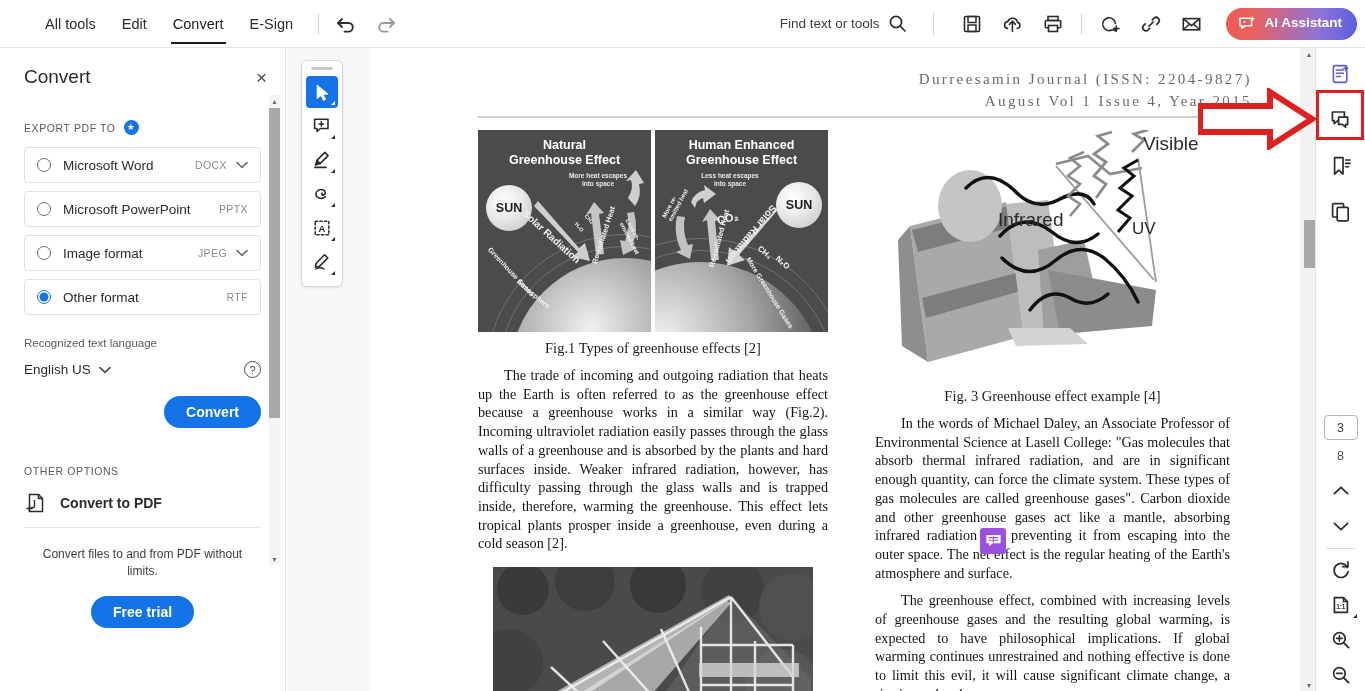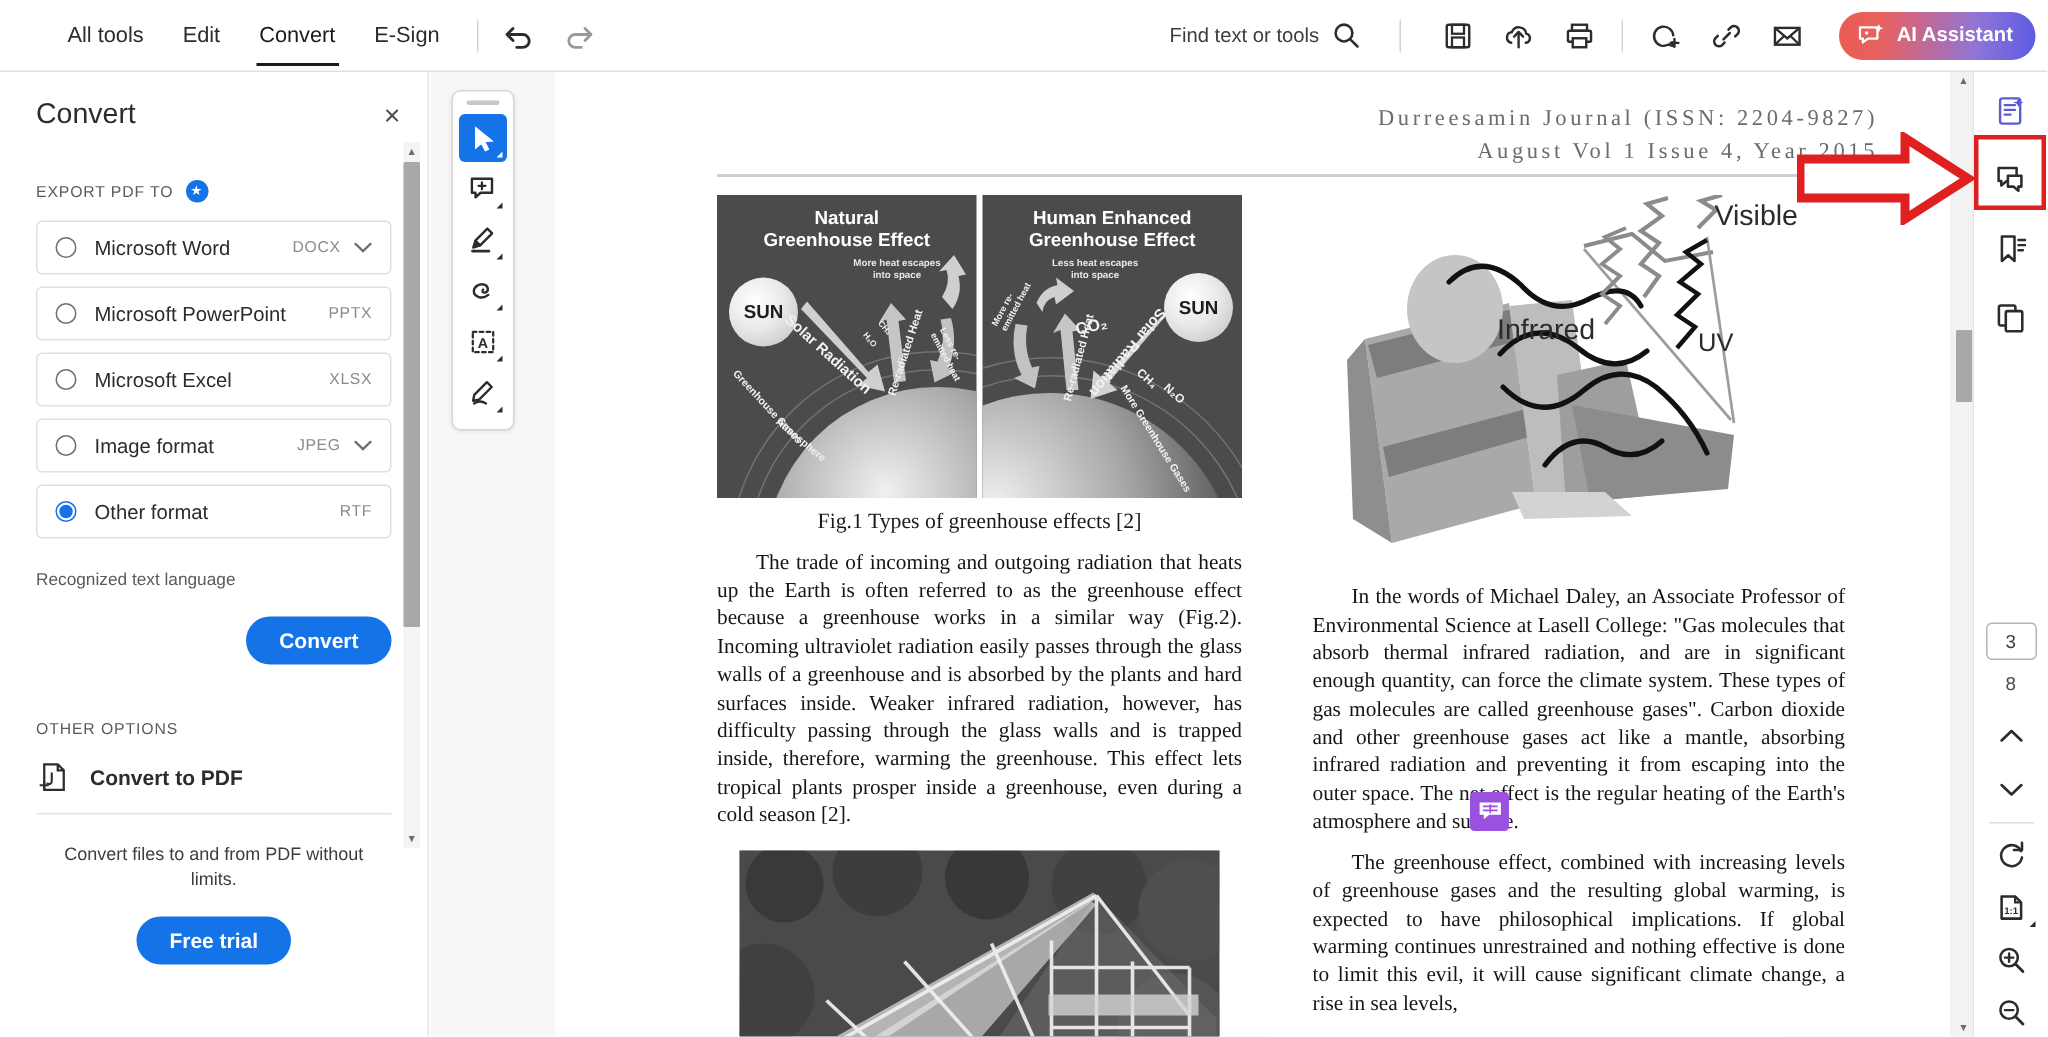--- a/index.html
+++ b/index.html
@@ -412,41 +412,47 @@
             </svg>
         </span>
       </div>
       <div class="opt-row">
         <div class="radio"></div>
         <span class="opt-label">Microsoft PowerPoint</span>
         <span class="opt-ext">PPTX</span>
       </div>
       <div class="opt-row">
         <div class="radio"></div>
-        <span class="opt-label">Microsoft Excel</span>
-        <span class="opt-ext">XLSX</span>
-      </div>
-      <div class="opt-row">
-        <div class="radio"></div>
         <span class="opt-label">Image format</span>
         <span class="opt-ext">JPEG</span>
         <span class="opt-caret">
           <svg width="12" height="8" viewBox="0 0 12 8">
               <path d="M1 1.6 L6 6.4 L11 1.6" fill="none" stroke="#6e6e6e" stroke-width="1.5" stroke-linecap="round"></path>
             </svg>
         </span>
       </div>
       <div class="opt-row">
         <div class="radio checked"></div>
         <span class="opt-label">Other format</span>
         <span class="opt-ext">RTF</span>
       </div>
     </div>
 
     <div class="lang-label">Recognized text language</div>
+    <div class="lang-row">
+      <div class="lang-select">
+        <span>English US</span>
+        <span>
+          <svg width="12" height="8" viewBox="0 0 12 8">
+              <path d="M1 1.6 L6 6.4 L11 1.6" fill="none" stroke="#4c4c4c" stroke-width="1.6" stroke-linecap="round"></path>
+            </svg>
+        </span>
+      </div>
+      <div class="help-circle">?</div>
+    </div>
 
     <div class="convert-row">
       <button class="btn-primary">Convert</button>
     </div>
 
     <div class="lp-section-label2">OTHER OPTIONS</div>
     <div class="other-opt">
       <span>
         <svg width="24" height="24" viewBox="0 0 24 24">
           <path d="M5.5 3.5 h9 l4 4 v13 h-13 z" fill="none" stroke="#2c2c2c" stroke-width="1.5"></path>
@@ -653,20 +659,21 @@
             <polyline points="182,86 192,74 180,66 192,54 180,46 192,36 182,28 196,22" fill="none" stroke="#8b8b8b" stroke-width="2.6"></polyline>
             <polyline points="208,68 218,54 206,46 218,32 206,24 220,14 210,6 224,2" fill="none" stroke="#8b8b8b" stroke-width="2.8"></polyline>
             <polyline points="244,22 256,10 246,4 260,0" fill="none" stroke="#8b8b8b" stroke-width="2.8"></polyline>
             <polyline points="230,102 242,88 230,80 244,66 232,58 246,46 236,38 250,30" fill="none" stroke="#111" stroke-width="3"></polyline>
             <text x="255" y="20" font-family="Liberation Sans, sans-serif" font-size="19" fill="#2b2b2b">Visible</text>
             <text x="110" y="96" font-family="Liberation Sans, sans-serif" font-size="19" fill="#2b2b2b">Infrared</text>
             <text x="244" y="104" font-family="Liberation Sans, sans-serif" font-size="17" fill="#2b2b2b">UV</text>
           </svg>
         </div>
 
+        <div class="fig-caption">Fig. 3 Greenhouse effect example [4]</div>
 
         <div class="body-par">In the words of Michael Daley, an Associate Professor of Environmental Science at Lasell College: "Gas molecules that absorb thermal infrared radiation, and are in significant enough quantity, can force the climate system. These types of gas molecules are called greenhouse gases". Carbon dioxide and other greenhouse gases act like a mantle, absorbing infrared radiation and preventing it from escaping into the outer space. The net effect is the regular heating of the Earth's atmosphere and surface.</div>
         <div class="body-par">The greenhouse effect, combined with increasing levels of greenhouse gases and the resulting global warming, is expected to have philosophical implications. If global warming continues unrestrained and nothing effective is done to limit this evil, it will cause significant climate change, a rise in sea levels,</div>
 
         <div class="comment-marker" style="left:105px; top:398px;">
           <svg width="17" height="17" viewBox="0 0 17 17">
             <path d="M1.4 2 h14.2 v8.2 h-7.8 l-3.6 3 v-3 h-2.8 z" fill="#fff"></path>
             <path d="M3.6 4.6 h9.8 M3.6 7.2 h9.8 M8.5 3.2 v6" stroke="#9b51e0" stroke-width="1.1"></path>
           </svg>
         </div>

